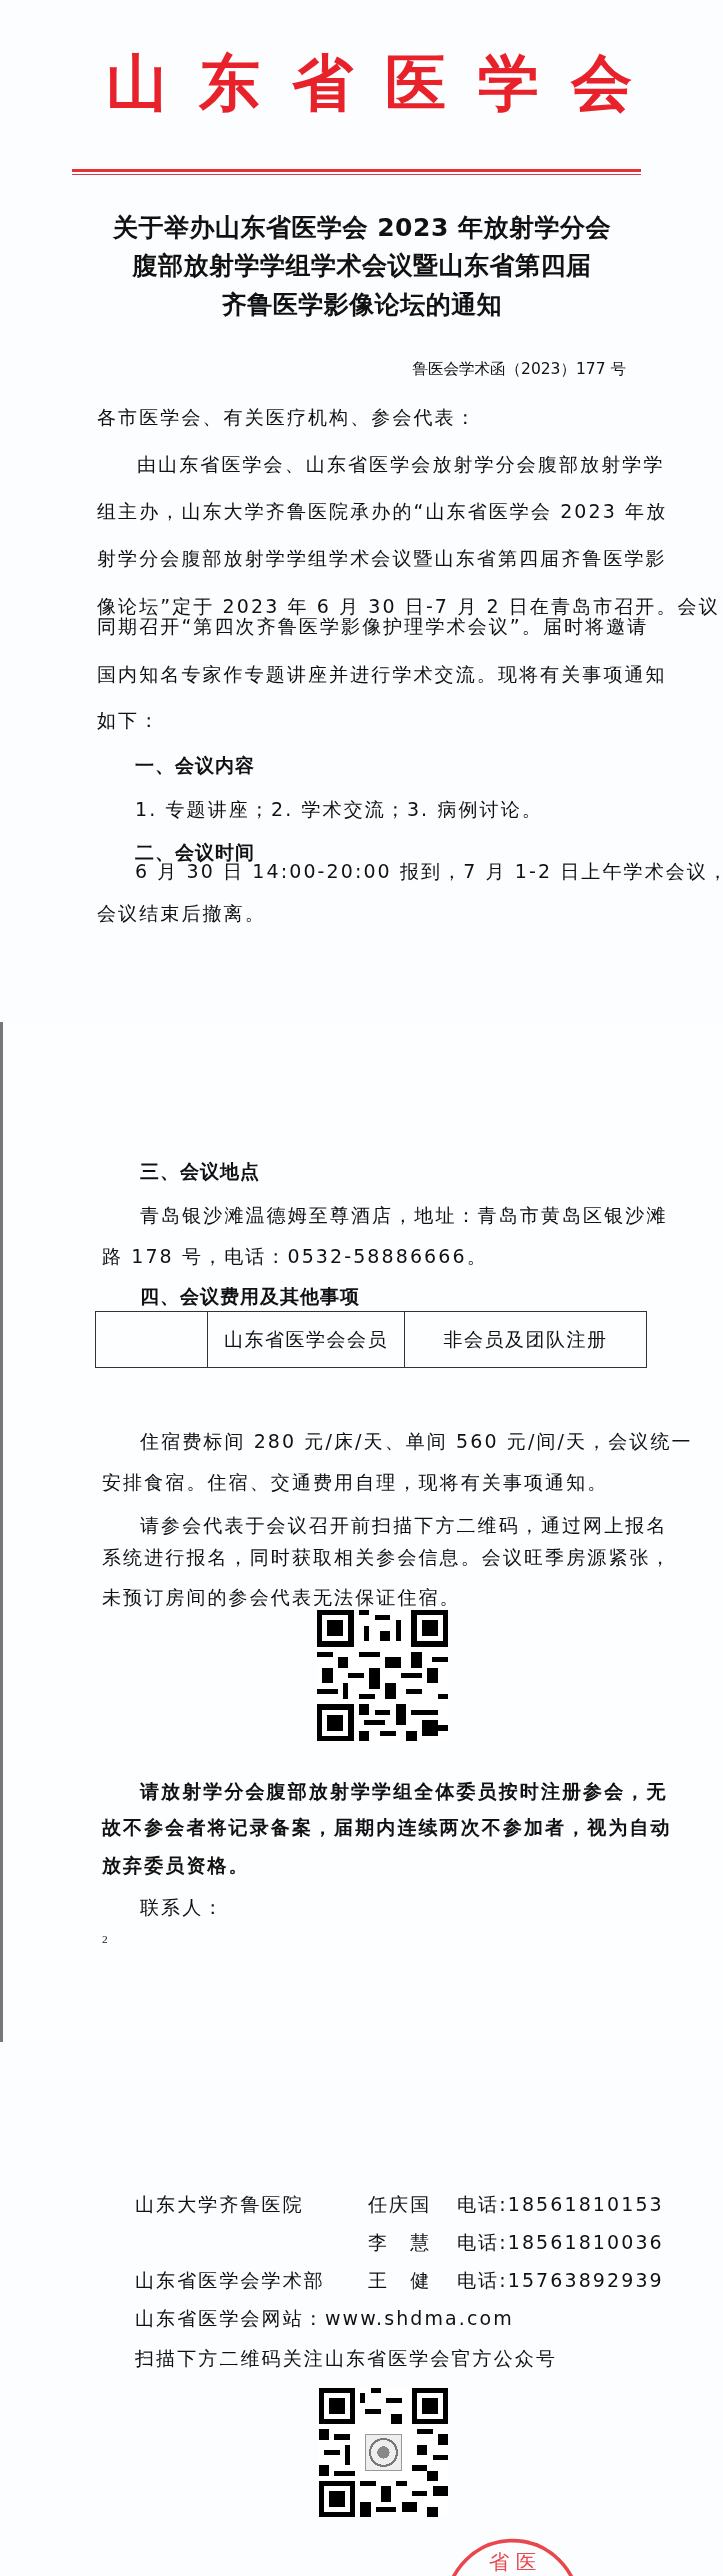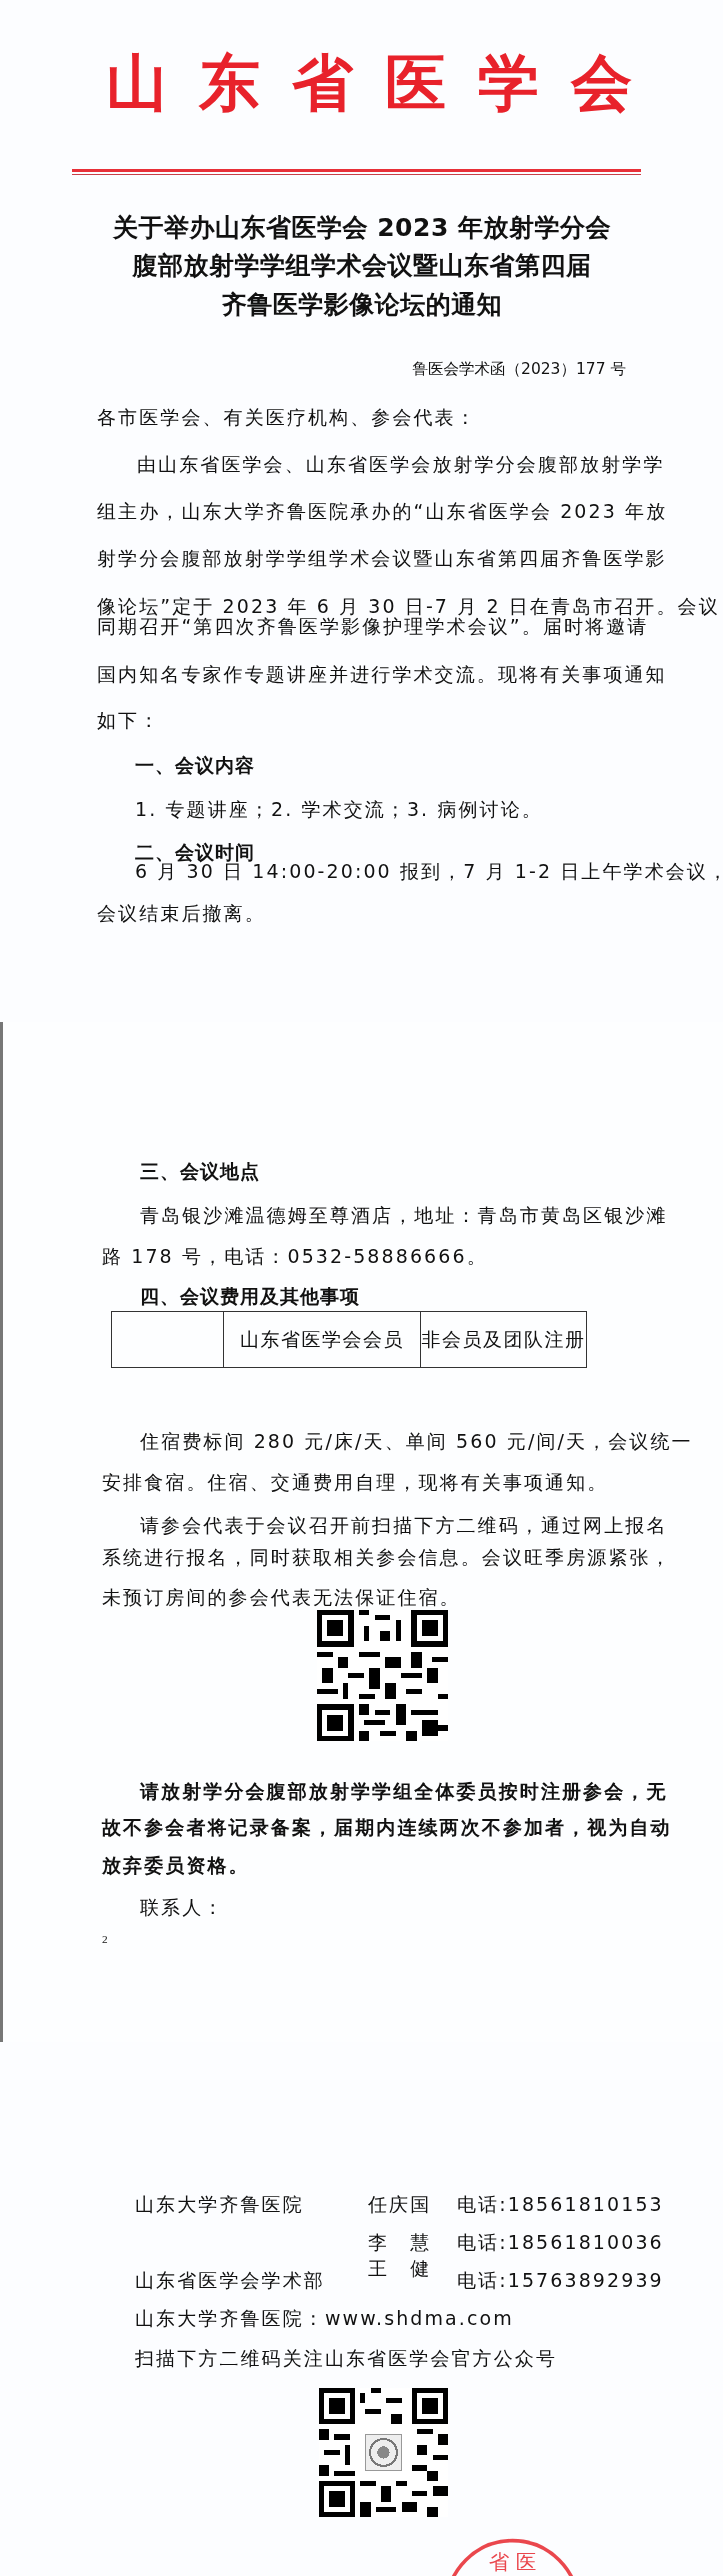--- a/index.html
+++ b/index.html
@@ -14,21 +14,21 @@
     .masthead { left: 106px; top: 52px; font-family: "DejaVu Serif", "Liberation Serif", serif;
       font-size: 61px; font-weight: bold; color: #e8222b; letter-spacing: 32px; line-height: 1; }
     .rule-thick { position: absolute; left: 72px; width: 569px; top: 169px; height: 3.1px; background: #e83038; }
     .rule-thin { position: absolute; left: 72px; width: 569px; top: 174px; height: 1px; background: #c84048; }
     .title-line { position: absolute; left: 0; width: 724px; text-align: center;
       font-size: 25px; font-weight: bold; color: #111; line-height: 1; letter-spacing: 0.5px; }
     .docno { right: 98px; top: 359px; font-size: 15.5px; }
     .body-text { font-size: 19px; line-height: 1; letter-spacing: 2.1px; }
     .heading { font-size: 19px; font-weight: bold; line-height: 1; letter-spacing: 1px; }
     .page-no { font-family: "Liberation Serif", serif; font-size: 11.3px; }
-    table.fees { position: absolute; left: 95px; top: 289px; width: 476px; border-collapse: collapse; margin-left: 16px; }
+    table.fees { position: absolute; left: 95px; top: 289px; width: 552px; border-collapse: collapse; }
     table.fees td { border: 1px solid #333; height: 55px; text-align: center; font-size: 19px;
       letter-spacing: 1.5px; padding: 0; }
     table.fees td.c0 { width: 111px; }
     table.fees td.c1 { width: 196px; }
     .qr { position: absolute; background: #fff; }
     .qr svg { display: block; width: 100%; height: 100%; }
     .seal { position: absolute; left: 443px; top: 495px; width: 139px; height: 139px; }
   </style>
 </head>
 <body>
@@ -148,24 +148,24 @@
 
 <div class="page page3">
   <div class="abs body-text" style="left:135px;top:153px">山东大学齐鲁医院</div>
   <div class="abs body-text" style="left:368px;top:153px">任庆国</div>
   <div class="abs body-text" style="left:457px;top:153px">电话:18561810153</div>
 
   <div class="abs body-text" style="left:368px;top:191px">李　慧</div>
   <div class="abs body-text" style="left:457px;top:191px">电话:18561810036</div>
 
   <div class="abs body-text" style="left:135px;top:229px">山东省医学会学术部</div>
-  <div class="abs body-text" style="left:368px;top:217px">王　健</div>
+  <div class="abs body-text" style="left:368px;top:229px">王　健</div>
   <div class="abs body-text" style="left:457px;top:229px">电话:15763892939</div>
 
-  <div class="abs body-text" style="left:135px;top:267px">山东大学齐鲁医院：www.shdma.com</div>
+  <div class="abs body-text" style="left:135px;top:267px">山东省医学会网站：www.shdma.com</div>
   <div class="abs body-text" style="left:135px;top:307px">扫描下方二维码关注山东省医学会官方公众号</div>
 
   <div class="qr" style="left:319px;top:346px;width:129px;height:129px">
     <svg viewBox="0 0 25 25" shape-rendering="crispEdges">
       <rect width="25" height="25" fill="#fff"></rect>
       <g fill="#000">
         <rect x="0" y="0" width="7" height="7"></rect>
           <rect x="1" y="1" width="5" height="5" fill="#fff"></rect>
           <rect x="2" y="2" width="3" height="3"></rect>
         <rect x="18" y="0" width="7" height="7"></rect>

